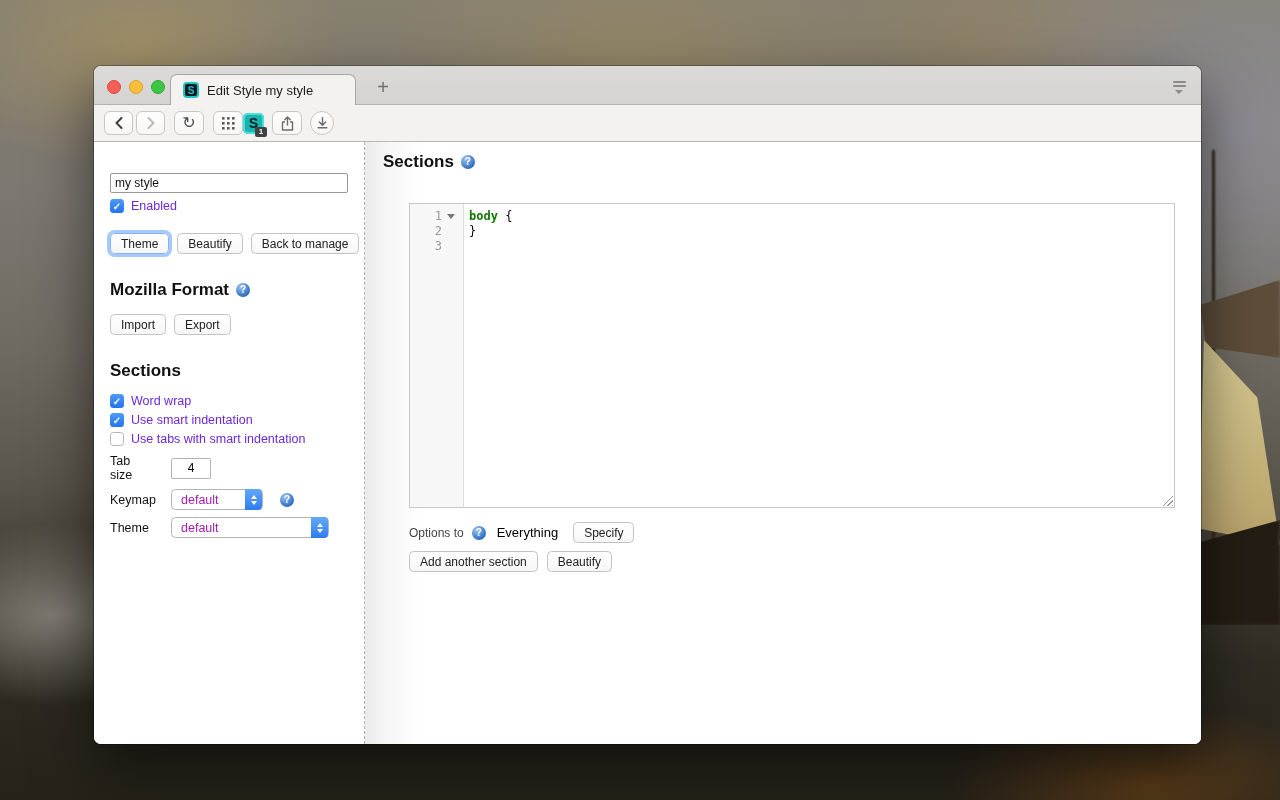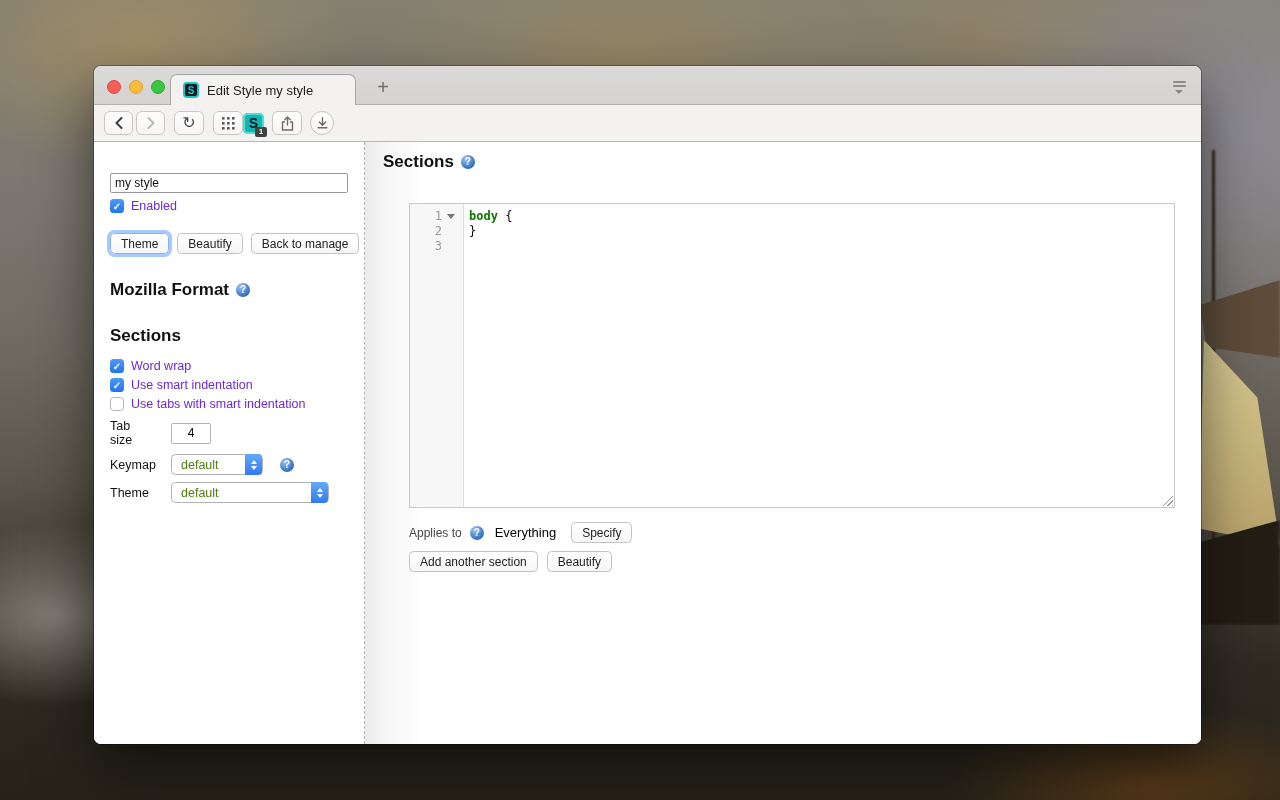--- a/index.html
+++ b/index.html
@@ -95,21 +95,21 @@
     font-family:"Liberation Sans",sans-serif;}
   .btn.focused{border-color:#86b3f2;box-shadow:0 0 0 3px rgba(92,156,253,.55);}
   .btnrow{display:flex;gap:8px;margin-top:20px;}
   .mt26{margin-top:26px;}.mt14{margin-top:14px;}.mt13{margin-top:13px;}
 
   .formrow{display:flex;align-items:center;gap:17px;margin-top:7px;font-size:12.5px;color:#111;}
   .formrow .lbl{width:44px;flex:none;}
   .numinput{width:40px;height:21px;border:1px solid #b3b3b3;border-radius:2px;text-align:center;font-size:12px;
     box-sizing:border-box;font-family:"Liberation Sans",sans-serif;}
   .select{display:inline-flex;align-items:center;height:21px;border:1px solid #b3b3b3;border-radius:4.5px;background:#fff;
-    box-sizing:border-box;padding-left:9px;font-size:12.5px;color:#4d7c0f;position:relative;}
+    box-sizing:border-box;padding-left:9px;font-size:12.5px;color:#a21caf;position:relative;}
   .select .stepper{margin-left:auto;width:17px;height:21px;border-radius:0 4px 4px 0;
     background:linear-gradient(#64a9f8,#2e7bf0);display:flex;flex-direction:column;align-items:center;justify-content:center;gap:2px;}
   .stepper .up{width:0;height:0;border-left:3.5px solid transparent;border-right:3.5px solid transparent;border-bottom:4px solid #fff;}
   .stepper .down{width:0;height:0;border-left:3.5px solid transparent;border-right:3.5px solid transparent;border-top:4px solid #fff;}
   .sel-keymap{width:92px;}
   .sel-theme{width:158px;}
 
   
   .section-block{margin:31px 0 0 26px;}
   .code-label{font-size:12px;color:#333;margin-bottom:2px;}
@@ -238,20 +238,24 @@
         <button class="btn focused">Theme</button>
         <button class="btn">Beautify</button>
         <button class="btn">Back to manage</button>
       </div>
 
       <h2 class="mt26">
         <span>Mozilla Format</span>
         <span class="help">?</span>
       </h2>
 
+      <div class="btnrow mt14">
+        <button class="btn">Import</button>
+        <button class="btn">Export</button>
+      </div>
 
       <h2 class="mt26">
         <span>Sections</span>
       </h2>
 
       <div class="chkrow mt13">
         <span class="chk checked"></span>
         <span>Word wrap</span>
       </div>
       <div class="chkrow">
@@ -318,21 +322,21 @@
             </div>
           </div>
           <div class="codearea">
             <div class="cm-line"><span class="tok-tag">body</span><span> {</span></div>
             <div class="cm-line"><span>}</span></div>
           </div>
           <div class="grip"></div>
         </div>
 
         <div class="applies-row">
-          <span class="applies-lbl">Applies to</span>
+          <span class="applies-lbl">Options to</span>
           <span class="help">?</span>
           <span class="applies-val">Everything</span>
           <button class="btn">Specify</button>
         </div>
 
         <div class="actions-row">
           <button class="btn">Add another section</button>
           <button class="btn">Beautify</button>
         </div>
       </div>

